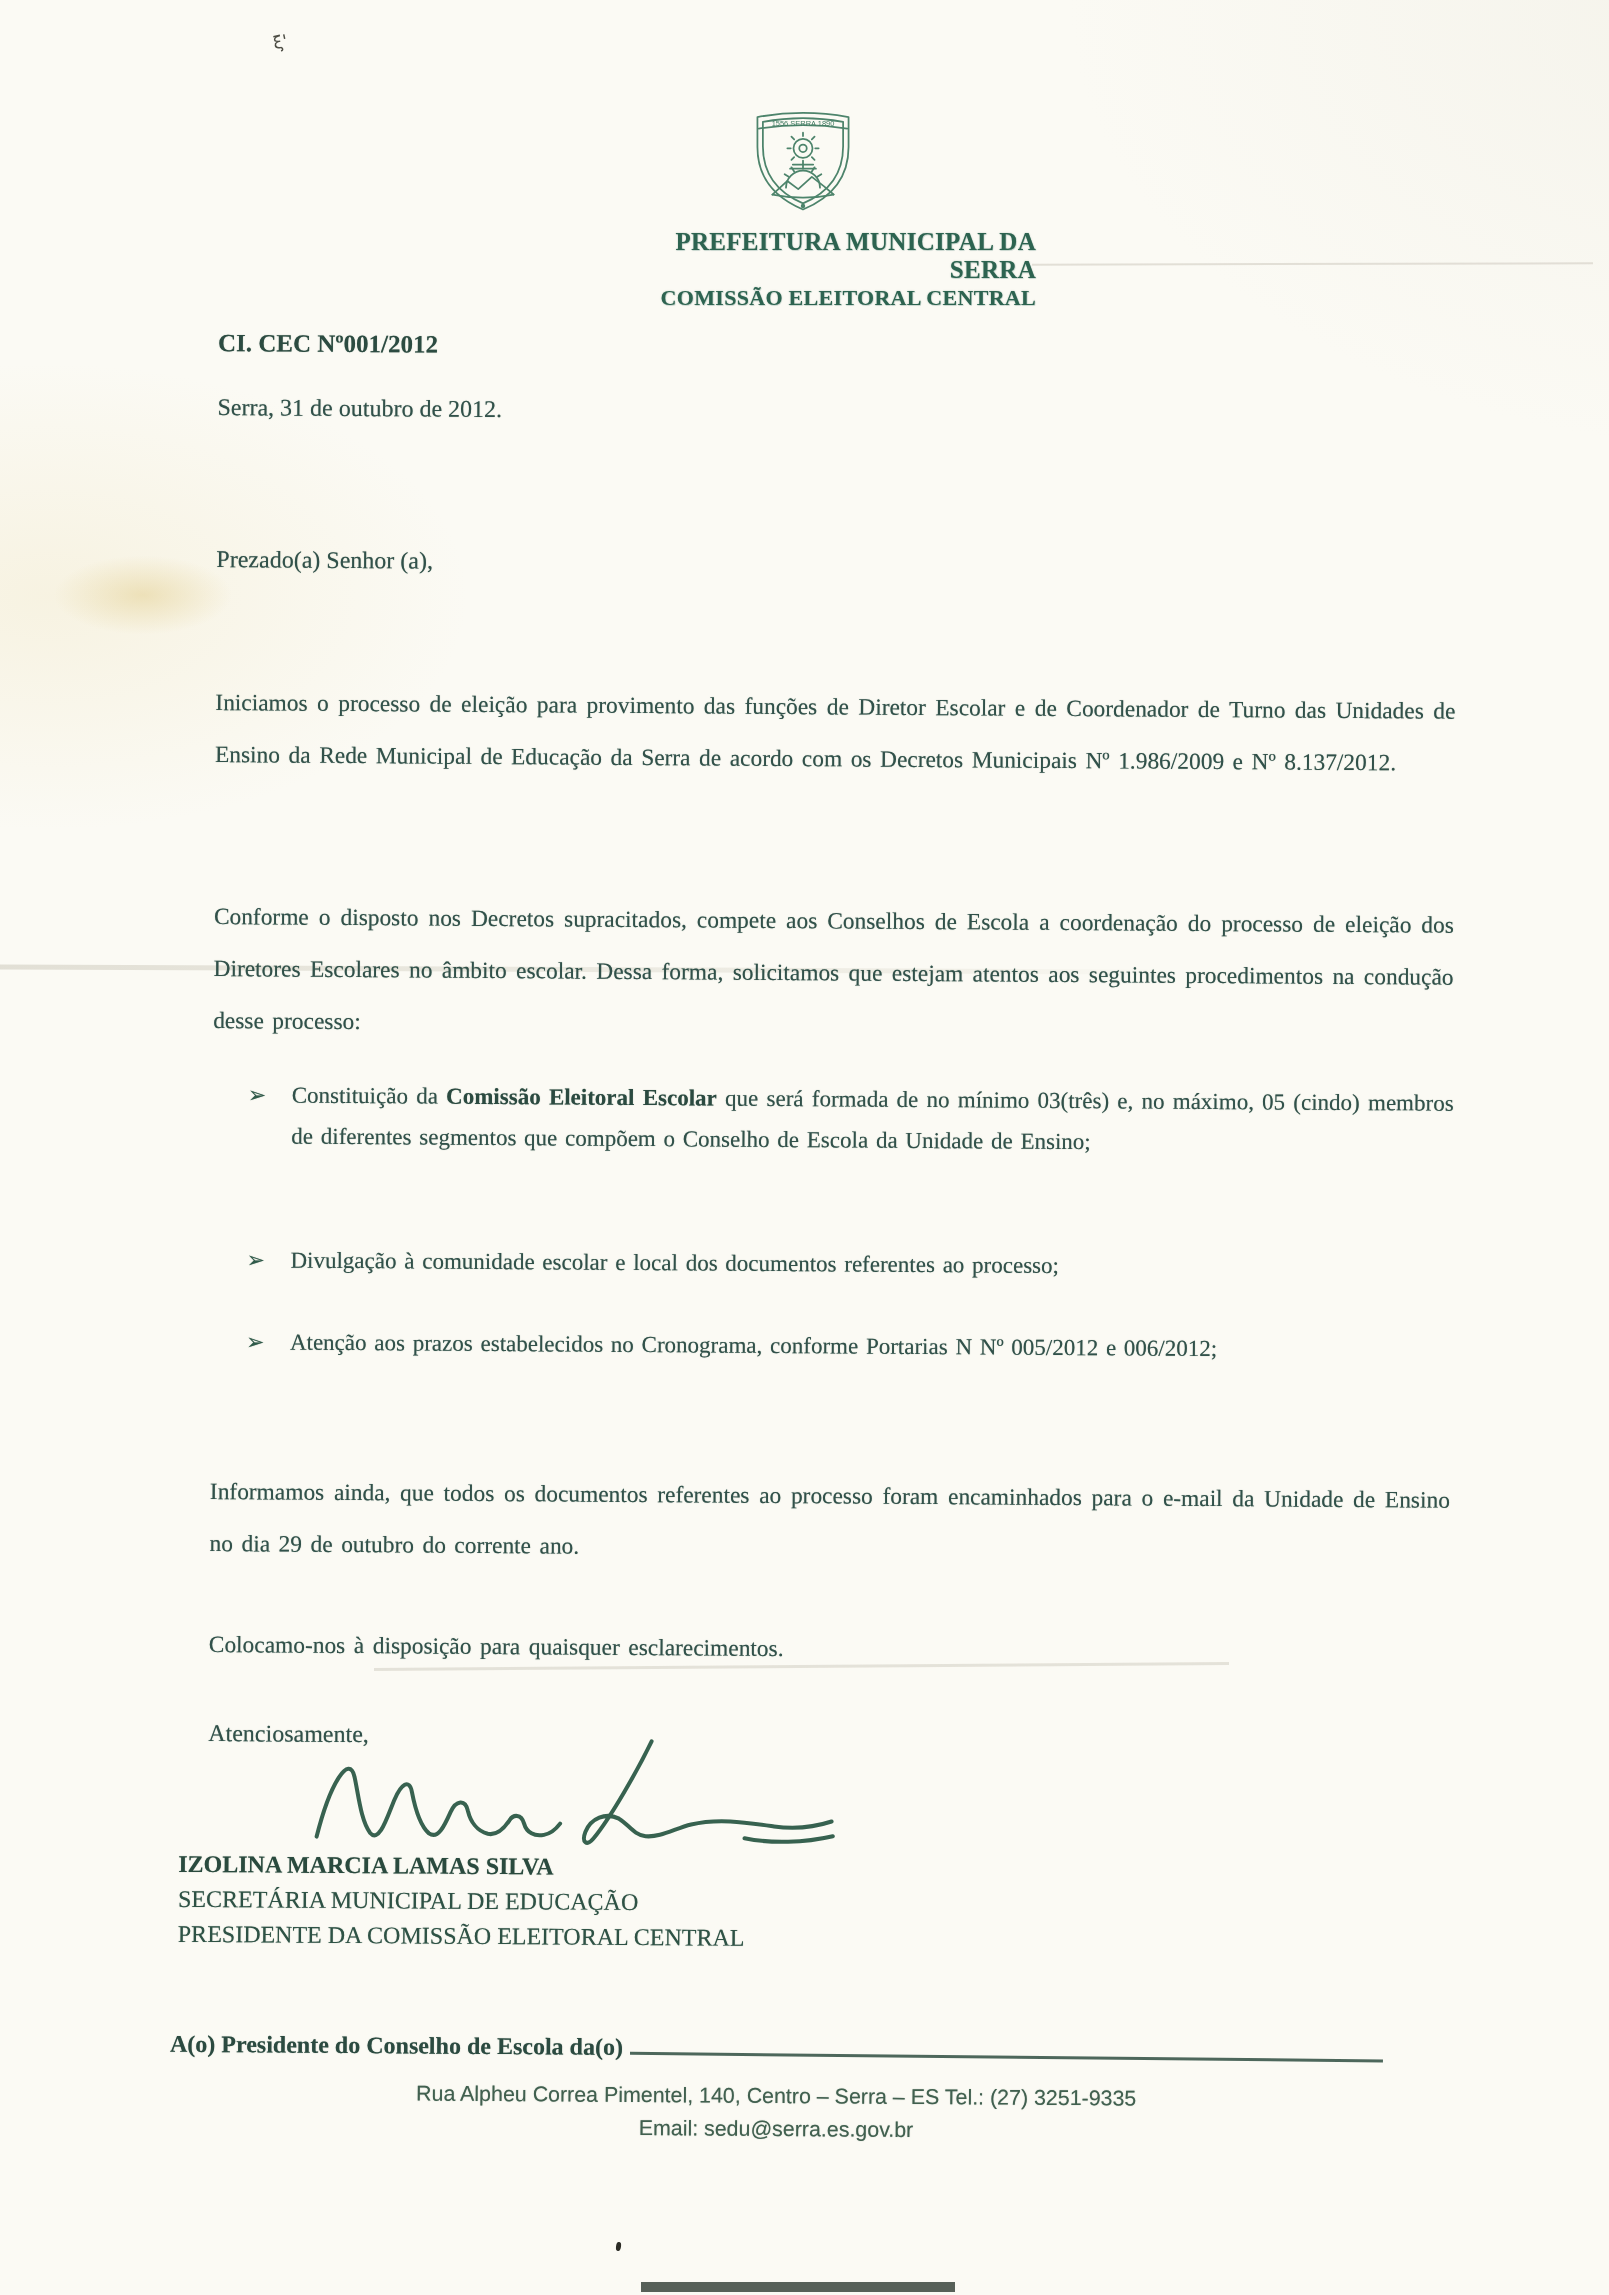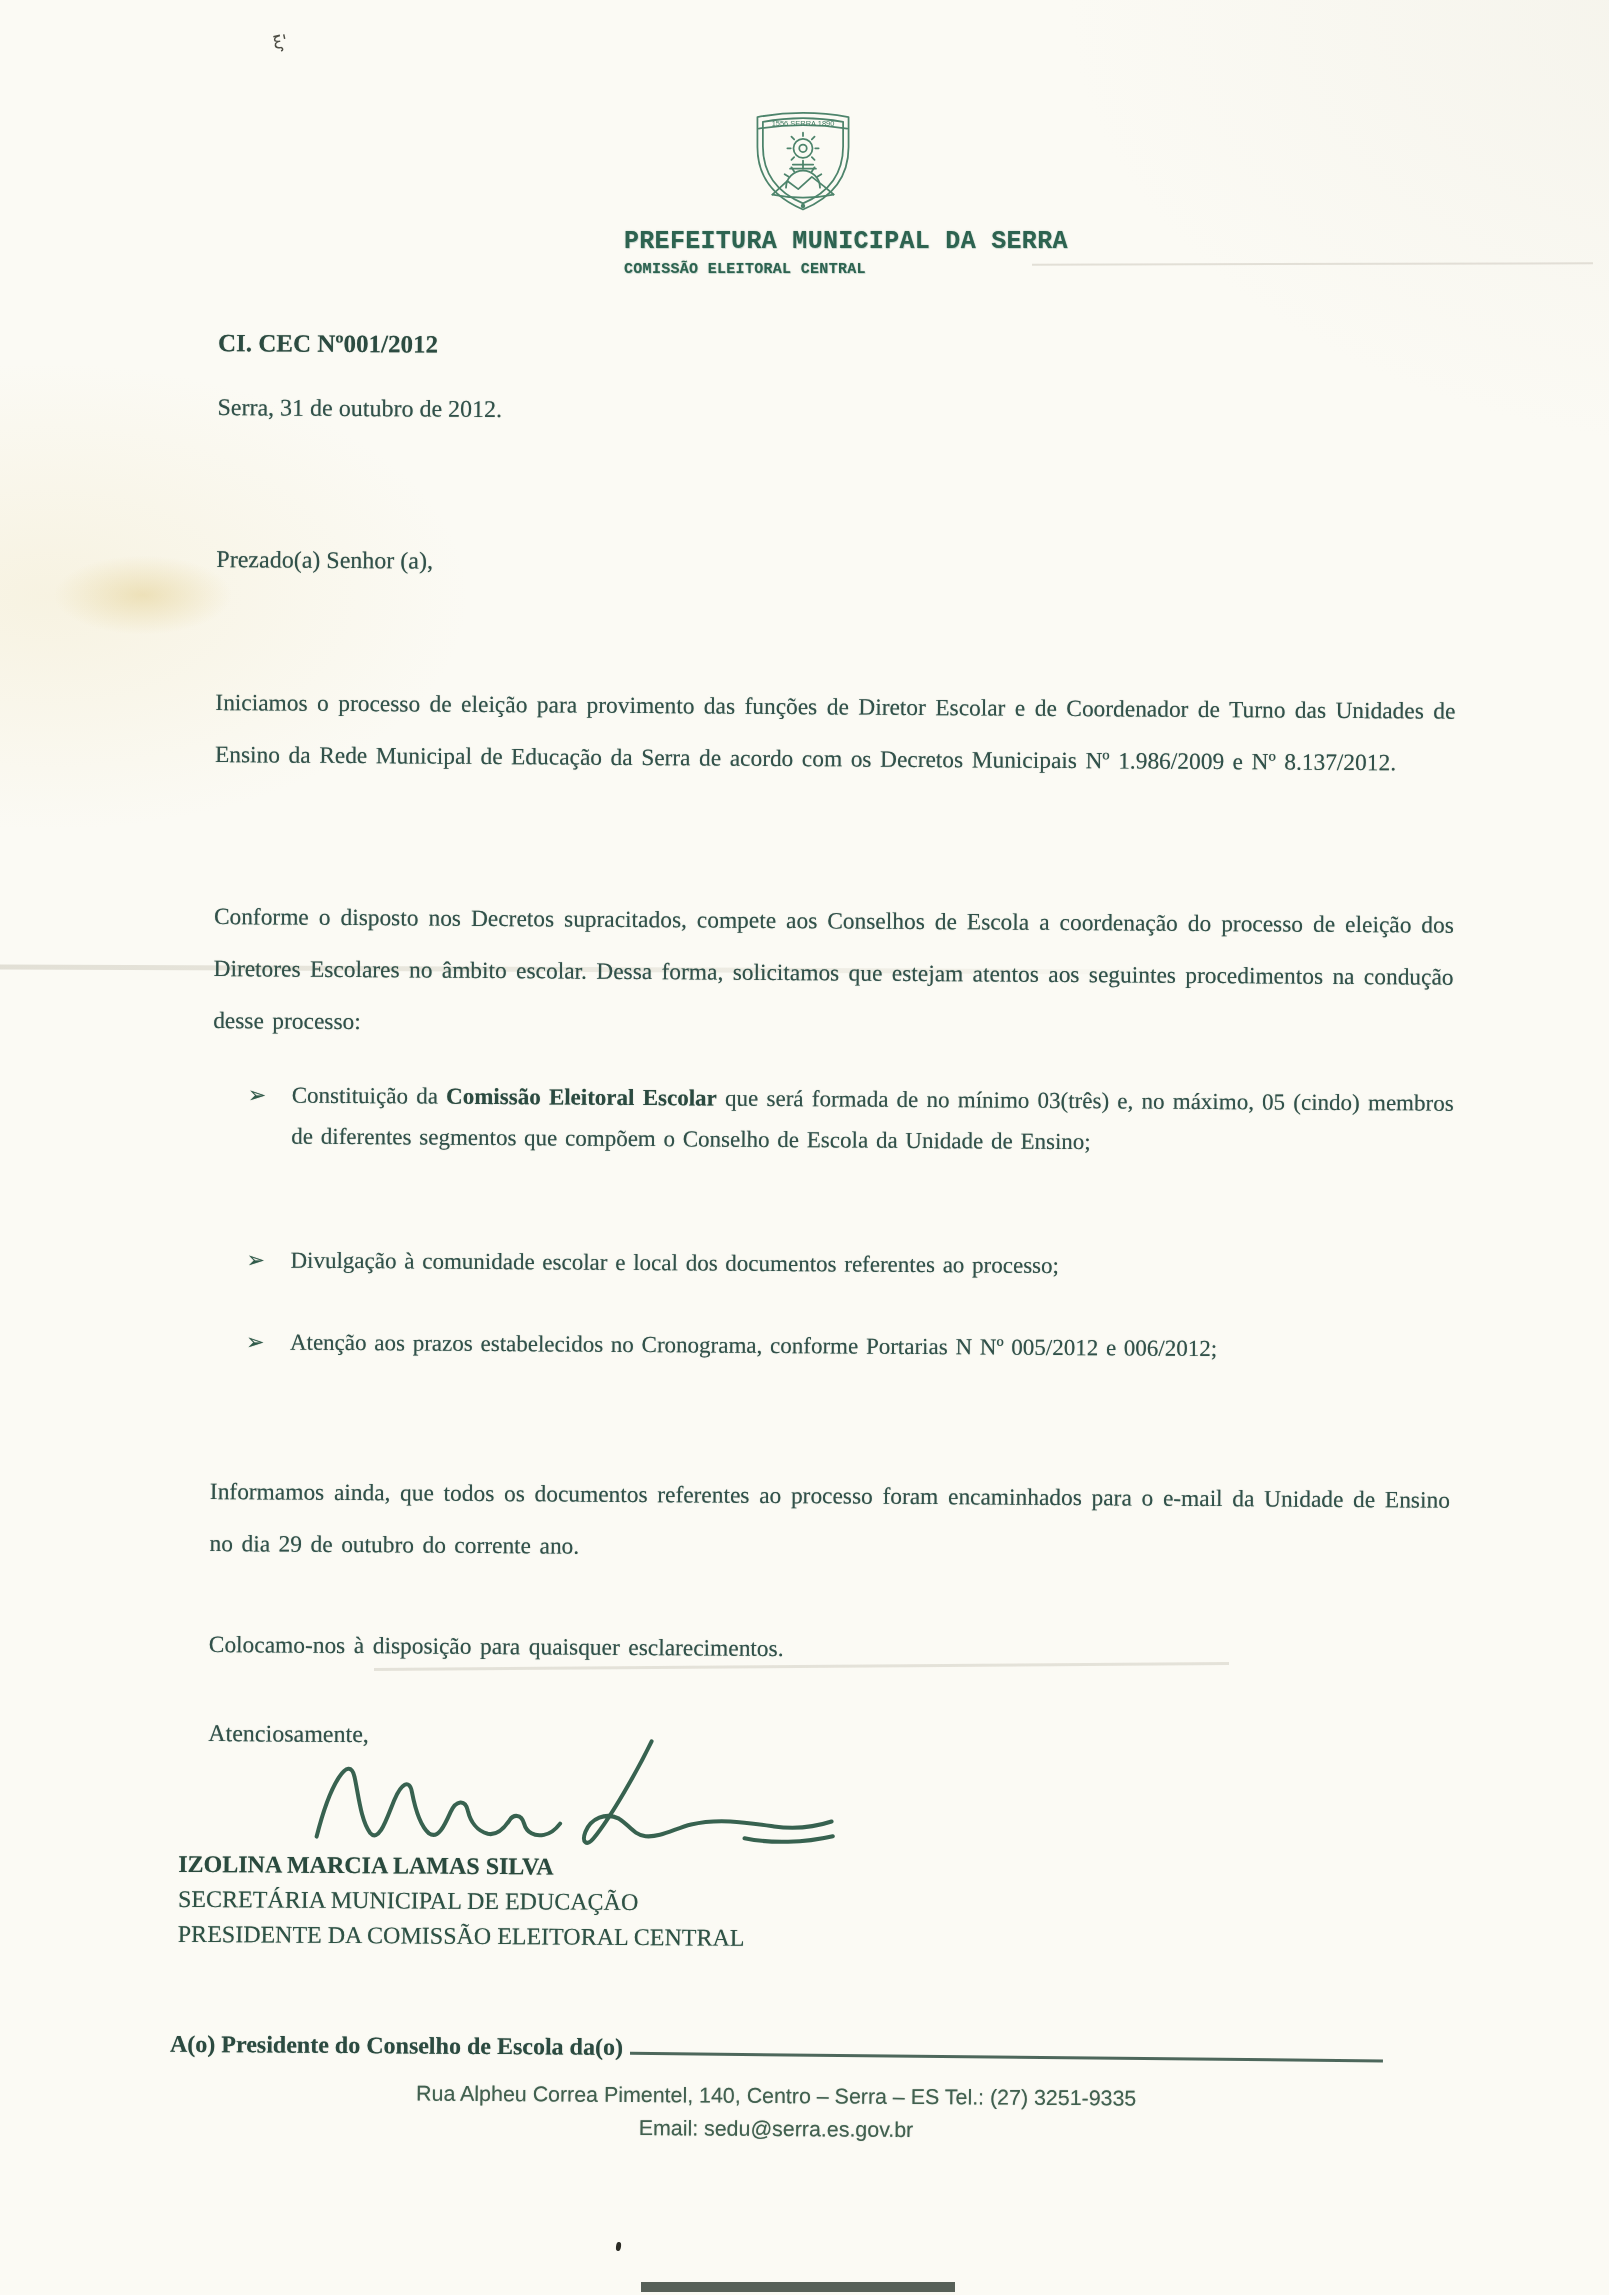--- a/index.html
+++ b/index.html
@@ -13,25 +13,25 @@
     overflow:hidden;
     font-family:"Liberation Serif", serif;
     color:#31514a;
   }
   .ink{ text-shadow:0 0 0.9px rgba(45,78,64,0.55); }
 
   
   .corner-mark{position:absolute;left:273px;top:32px;font-size:17.4px;color:#4d4d44;
     transform:rotate(-12deg);font-family:"DejaVu Sans",sans-serif;}
   .crest{position:absolute;left:752px;top:103px;width:102px;height:111px;}
-  .org{position:absolute;left:588px;top:228px;width:448px;text-align:left;
-    font-family:Liberation Mono, monospace;font-weight:bold;color:#2d6350;
-    text-shadow:0 0 1.3px rgba(45,99,80,0.5), 0.7px 0.7px 0 rgba(120,160,150,0.25);margin-left:36px;}
+  .org{position:absolute;left:588px;top:228px;width:448px;text-align:right;
+    font-family:Liberation Serif, serif;font-weight:bold;color:#2d6350;
+    text-shadow:0 0 1.3px rgba(45,99,80,0.5), 0.7px 0.7px 0 rgba(120,160,150,0.25);}
   .org-1{font-size:25px;line-height:28px;letter-spacing:0.3px;}
-  .org-2{font-size:15px;line-height:27px;letter-spacing:0.3px;}
+  .org-2{font-size:22px;line-height:27px;letter-spacing:0.3px;}
   .header-smear{position:absolute;left:1032px;top:263px;width:561px;height:2px;
     background:#d9d6cc;opacity:0.75;transform:rotate(-0.15deg);}
 
   
   .letter{position:absolute;left:0;top:0;width:1609px;height:2295px;
     transform:rotate(0.4deg);transform-origin:200px 334px;}
   .ref{position:absolute;left:218px;top:329px;font-size:25px;font-weight:bold;color:#2c4b41;}
   .dateline{position:absolute;left:218px;top:394px;font-size:24px;}
   .salutation{position:absolute;left:218px;top:546px;font-size:24px;}
   .para{position:absolute;left:218px;width:1240px;font-size:23.4px;line-height:52px;

